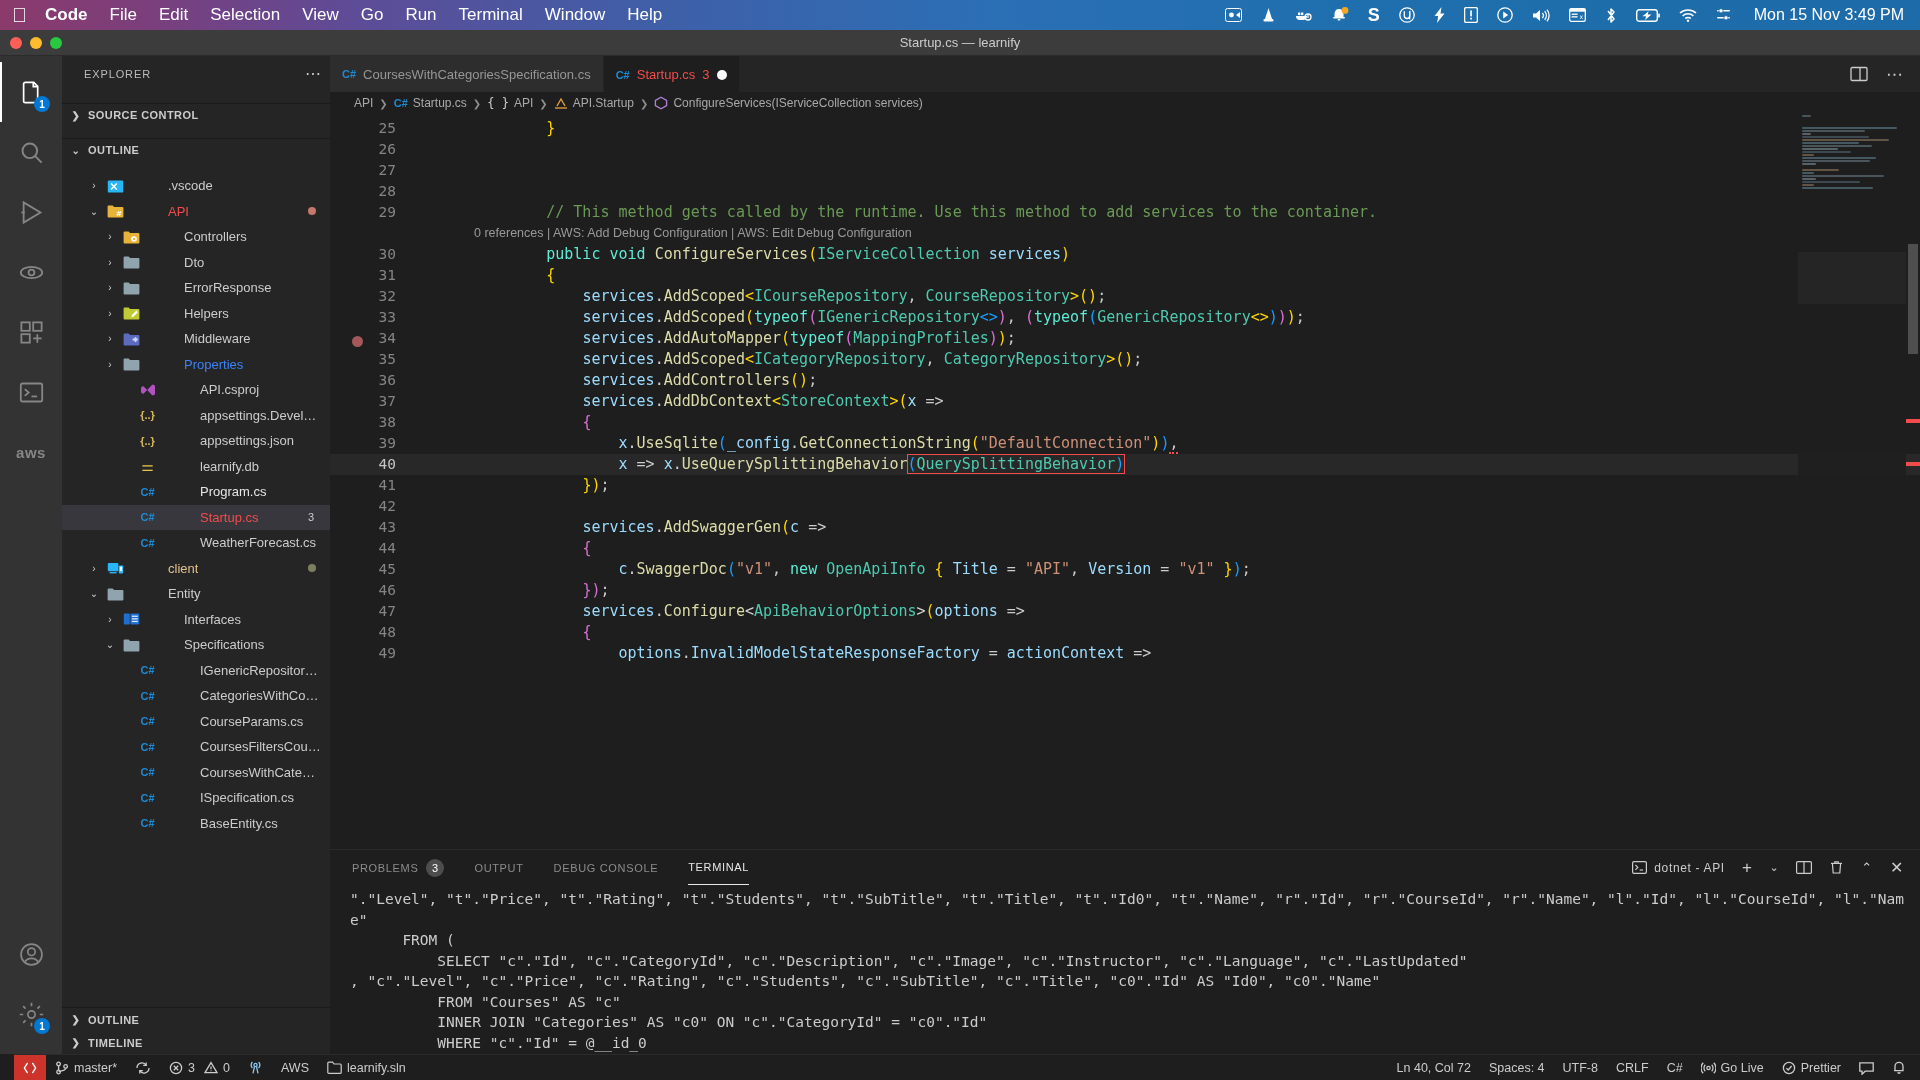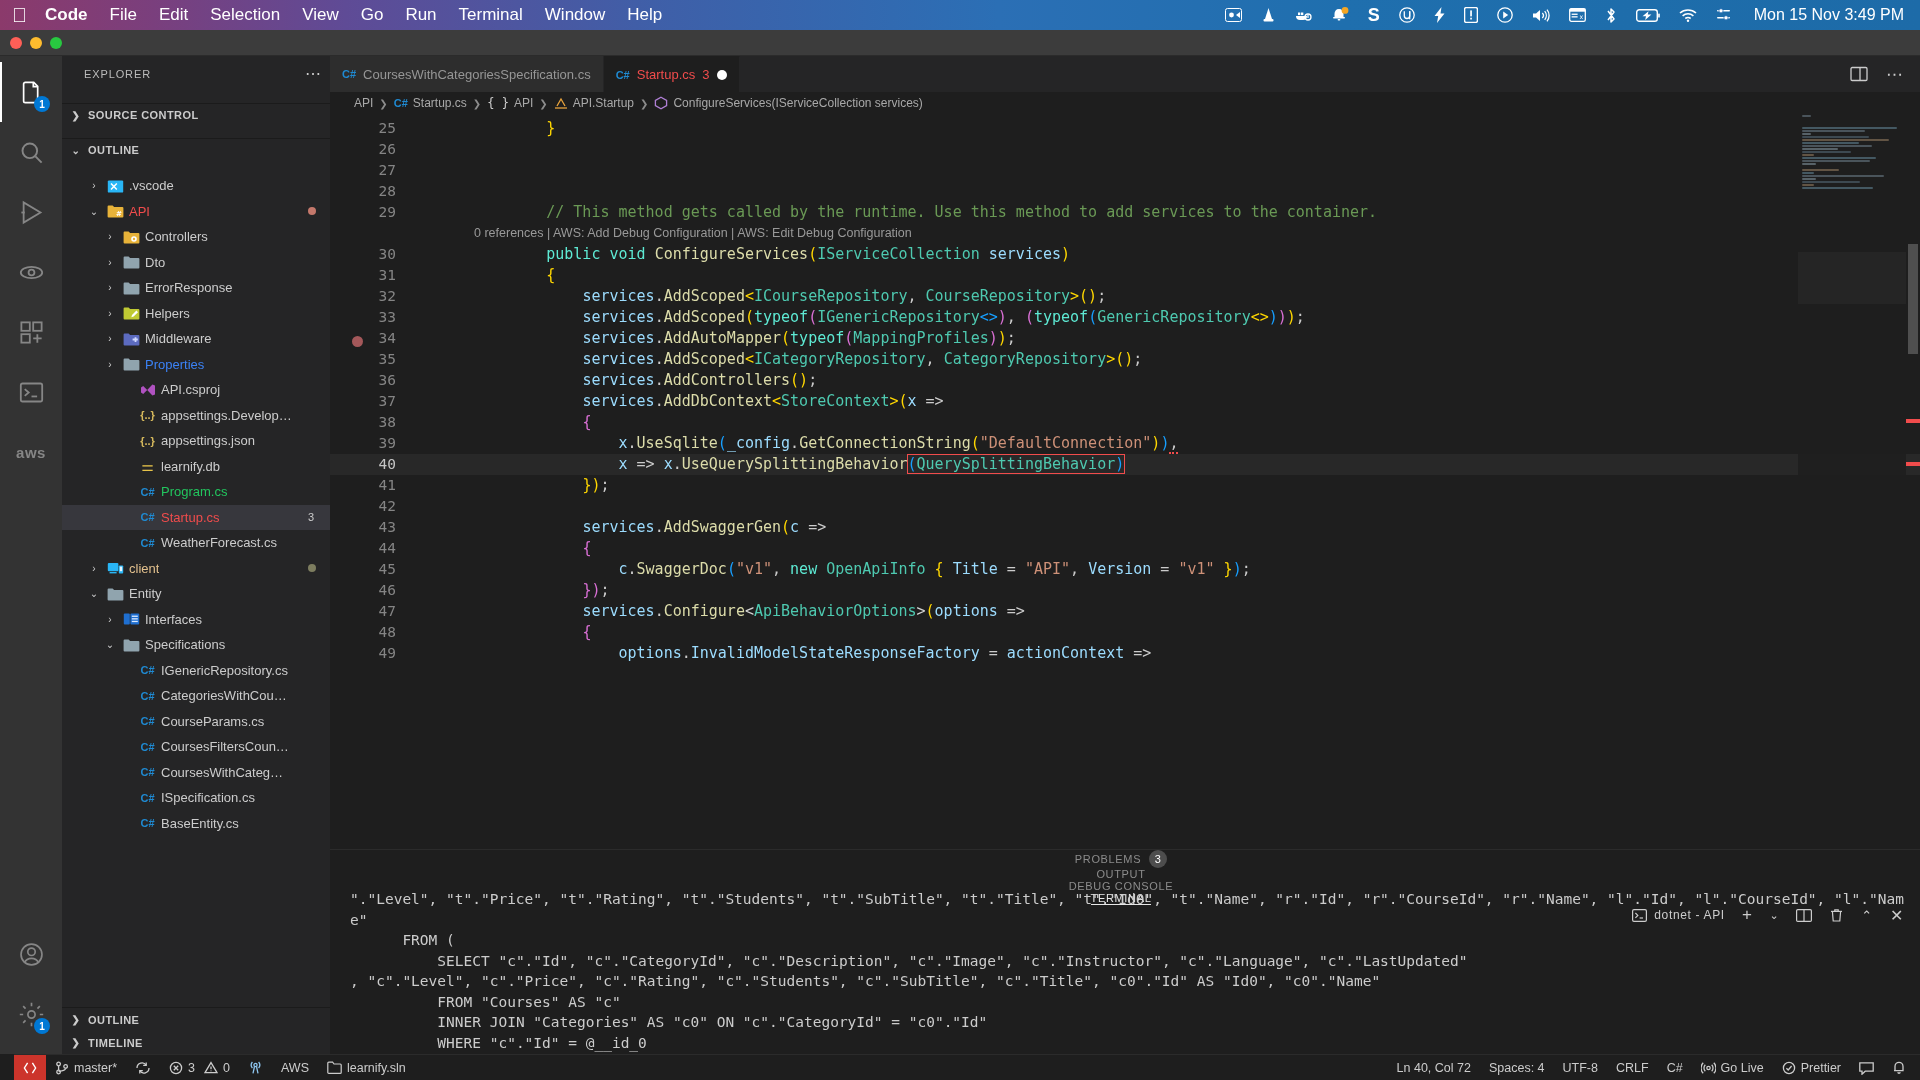--- a/index.html
+++ b/index.html
@@ -73,21 +73,21 @@
   }
   .sb-section.sep { border-top:1px solid #1b1b1b; }
   .twisty { width:16px; text-align:center; font-size:10px; color:#ccc; flex:none; }
   .tree { flex:1; overflow:hidden; font-size:13px; }
   .row {
     height:25.5px; display:flex; align-items:center; gap:5px;
     padding-right:8px; color:#cccccc; white-space:nowrap; position:relative;
   }
   .row.selected { background:#37373d; }
   .row .ico { width:17px; height:16px; flex:none; display:flex; align-items:center; justify-content:center; font-size:12px; }
-  .row .lbl { overflow:hidden; text-overflow:ellipsis; }
+  .row .lbl { overflow:hidden; text-overflow:ellipsis;margin-left:39px; }
   .row .dot { position:absolute; right:14px; width:8px; height:8px; border-radius:50%; }
   .row .cnt { position:absolute; right:16px; font-size:11px; color:#cccccc; }
   .err { color:#f14c4c; }
   .cs-ico { color:#1f8ad2; font-weight:bold; font-size:11px; font-family:"Liberation Sans",sans-serif; }
   .json-ico { color:#d7ba5d; font-size:11px; font-weight:bold; }
   .db-ico { color:#e8c44a; font-size:14px; }
   .sb-bottom { border-top:1px solid #1b1b1b; }
 
   
   .editorgroup { flex:1; display:flex; flex-direction:column; min-width:0; background:#1e1e1e; }
@@ -152,21 +152,21 @@
   .mm-line { height:2px; margin:1px 0 1px 4px; border-radius:1px; }
   .mm-slider { position:absolute; left:0; right:0; top:138px; height:52px; background:rgba(255,255,255,.045); }
   .scrollv {
     position:absolute; right:0; top:0; width:14px; height:100%; background:transparent;
   }
   .scrollv .thumb { position:absolute; top:130px; left:2px; width:10px; height:110px; background:#4f4f4f; border-radius:0; }
   .deco-red { position:absolute; right:0; width:14px; height:4px; background:#f14c4c; }
 
   
   .panel { height:205px; background:#1e1e1e; border-top:1px solid #2b2b2b; display:flex; flex-direction:column; flex:none; }
-  .panel-head { height:35px; display:flex; align-items:center; padding-left:22px; font-size:11px; letter-spacing:.06em;flex-direction:column; }
+  .panel-head { height:35px; display:flex; align-items:center; padding-left:22px; font-size:11px; letter-spacing:.06em; }
   .pt { margin-right:30px; color:#8c8c8c; display:flex; align-items:center; gap:8px; cursor:default; }
   .pt.active { color:#e7e7e7; border-bottom:1px solid #e7e7e7; height:35px; display:flex; align-items:center; }
   .pt .badge {
     background:#4d4d4d; color:#fff; border-radius:9px; min-width:18px; height:18px;
     font-size:11px; display:flex; align-items:center; justify-content:center; padding:0 5px;
   }
   .panel-actions { margin-left:auto; display:flex; align-items:center; gap:17px; padding-right:16px; color:#cccccc; font-size:14px; }
   .term-sel { display:flex; align-items:center; gap:7px; font-size:12px; color:#cccccc; }
   .term-body {
     flex:1; overflow:hidden; padding:4px 16px 0 20px;
@@ -305,20 +305,21 @@
     <span class="clock">Mon 15 Nov  3:49 PM</span>
   </div>
 </div>
 
 <div class="titlebar">
   <div class="traffic">
     <span class="tl r"></span>
     <span class="tl y"></span>
     <span class="tl g"></span>
   </div>
+  <div class="win-title">Startup.cs — learnify</div>
 </div>
 
 <div class="workbench">
 
   <div class="activitybar">
     <div class="ab-item active">
       <svg width="27" height="27" viewBox="0 0 24 24" fill="none" stroke="currentColor" stroke-width="1.5">
         <path d="M14 3 H6.5 A1.5 1.5 0 0 0 5 4.5 V19.5 A1.5 1.5 0 0 0 6.5 21 H16 A1.5 1.5 0 0 0 17.5 19.5 V6.5 Z"></path>
         <path d="M13.6 3.2 V6.8 H17.4"></path>
         <path d="M19 7 V15" stroke-width="0"></path>
@@ -501,21 +502,21 @@
           <span class="ico">
             <span class="db-ico">⚌</span>
           </span>
           <span class="lbl" style="color: rgb(204, 204, 204);">learnify.db</span>
         </div>
         <div class="row" style="padding-left: 56px;">
           <span class="twisty"></span>
           <span class="ico">
             <span class="cs-ico">C#</span>
           </span>
-          <span class="lbl" style="color: #22c55e;">Program.cs</span>
+          <span class="lbl" style="color: #e5e5e5;">Program.cs</span>
         </div>
         <div class="row selected" style="padding-left: 56px;">
           <span class="twisty"></span>
           <span class="ico">
             <span class="cs-ico">C#</span>
           </span>
           <span class="lbl" style="color: rgb(241, 76, 76);">Startup.cs</span>
           <span class="cnt">3</span>
         </div>
         <div class="row" style="padding-left: 56px;">

